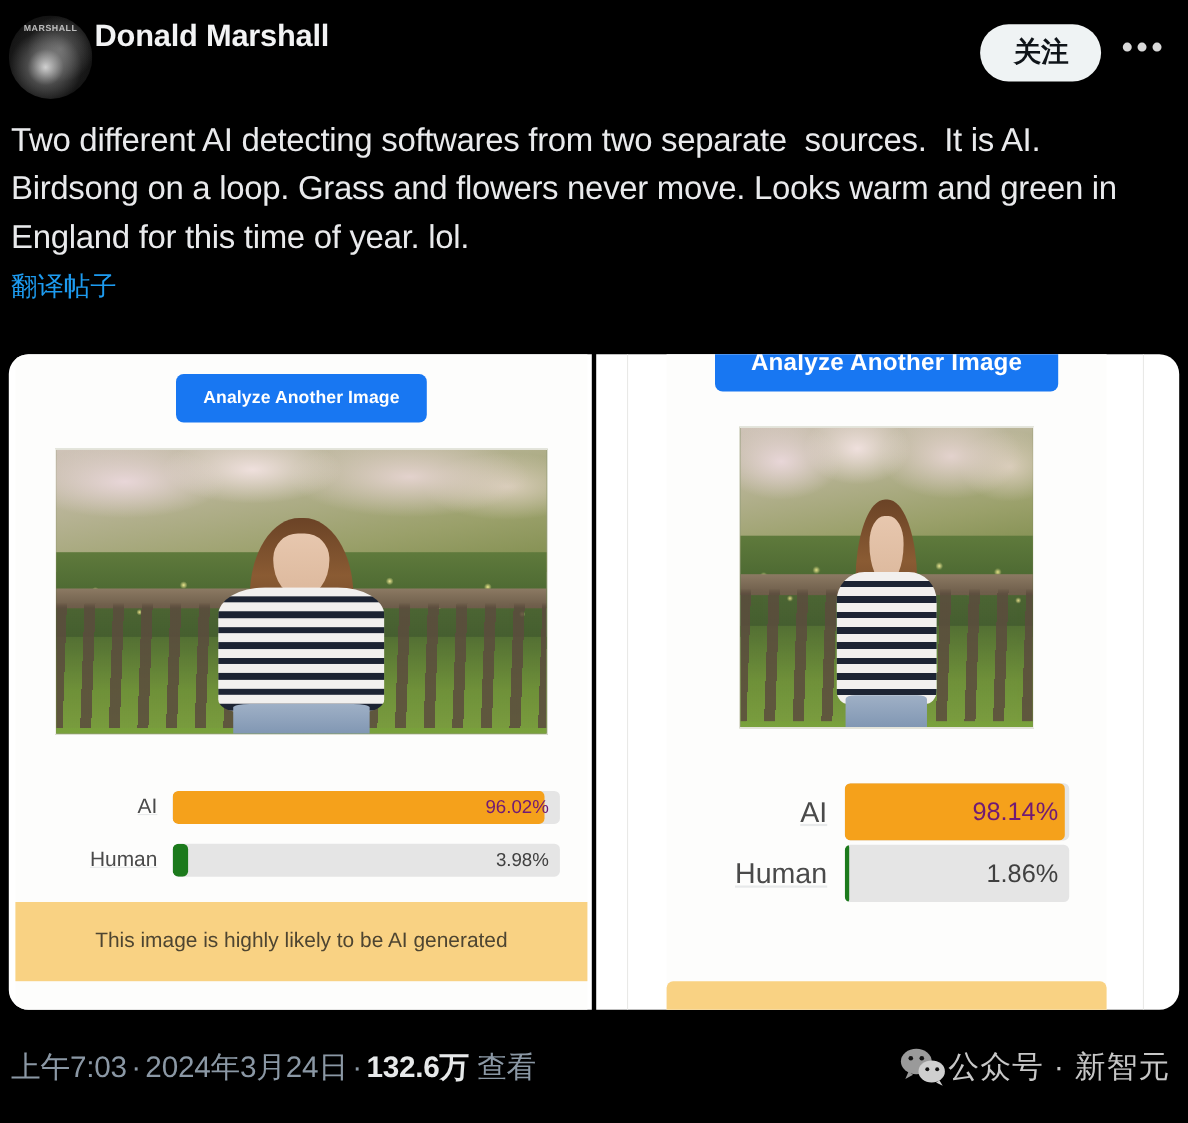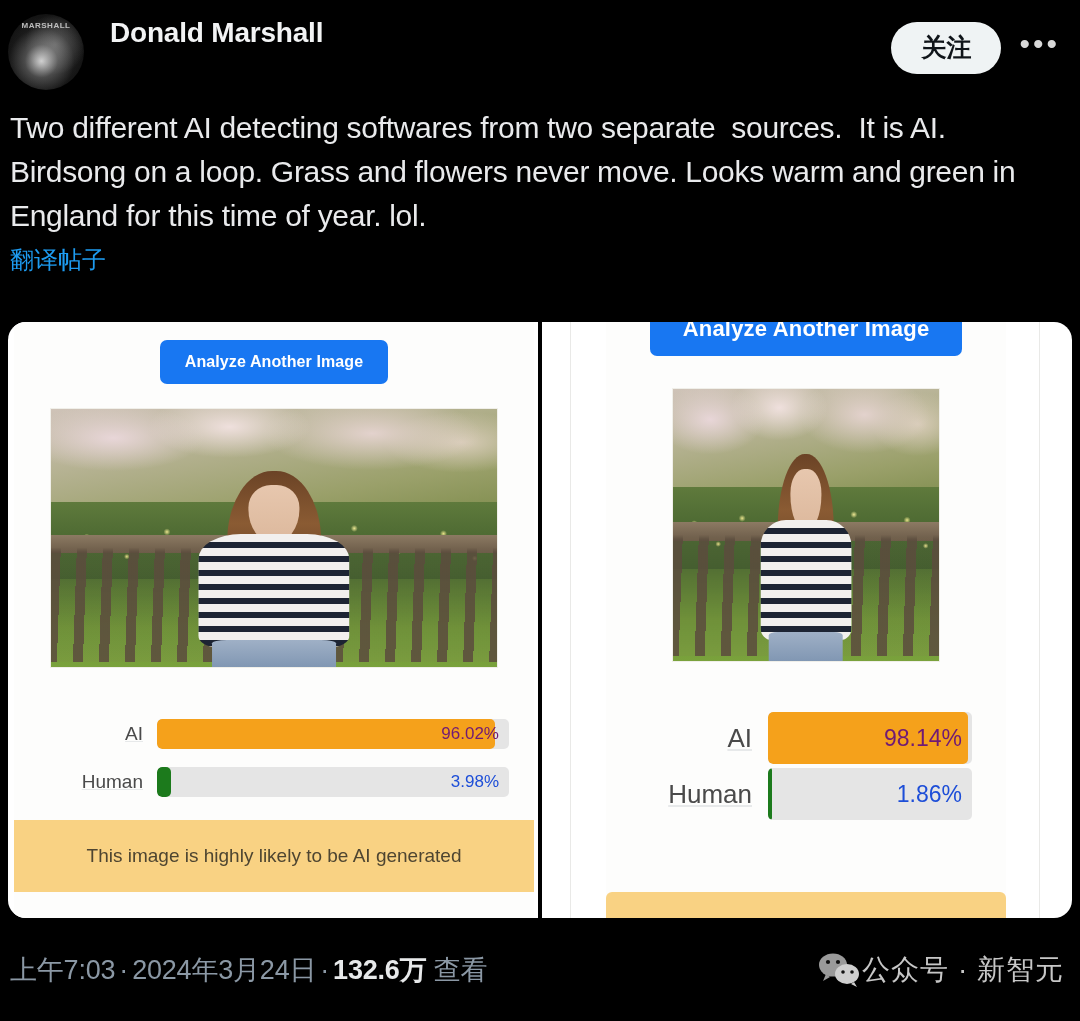--- a/index.html
+++ b/index.html
@@ -45,21 +45,21 @@
     right: 0;
     text-align: center;
     font-size: 8px;
     letter-spacing: 0.5px;
     color: rgba(225,225,225,0.80);
     font-weight: bold;
     white-space: nowrap;
     overflow: hidden;
   }
   .name-block {
-    margin-left: 26px;
+    margin-left: 2px;
     display: flex;
     flex-direction: row;
     justify-content: flex-start;
     padding-top: 6px;
     flex: 1 1 auto;
     min-width: 0;
   }
   .display-name {
     font-size: 28px;
     font-weight: bold;
@@ -311,21 +311,21 @@
     left: 0; top: 0; bottom: 0;
     border-radius: 5px;
   }
   .bar-fill.ai    { background: #F5A11B; }
   .bar-fill.human { background: #1C7A1C; }
   .bar-value {
     position: absolute;
     right: 10px;
     top: 50%;
     transform: translateY(-50%);
-    color: #1d4ed8;
+    color: #404040;
     font-weight: normal;
   }
   .left .bar-value  { font-size: 17px; }
   .right .bar-value { font-size: 23px; }
   .bar-value.on-fill { color: #701a75; }
 
   
   .verdict {
     position: absolute;
     background: #F9D283;

